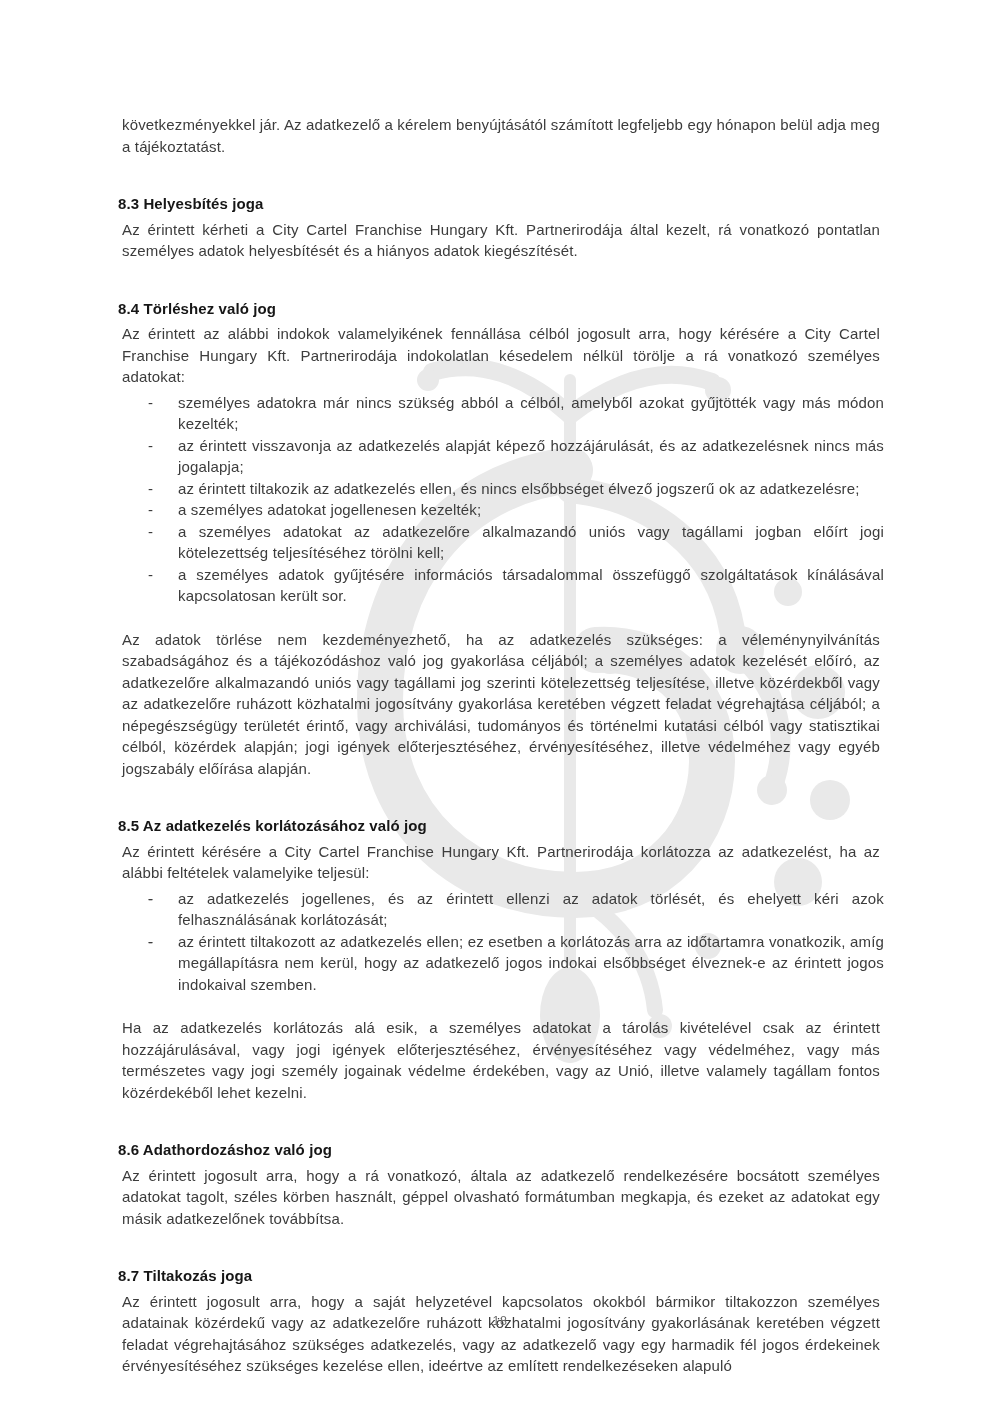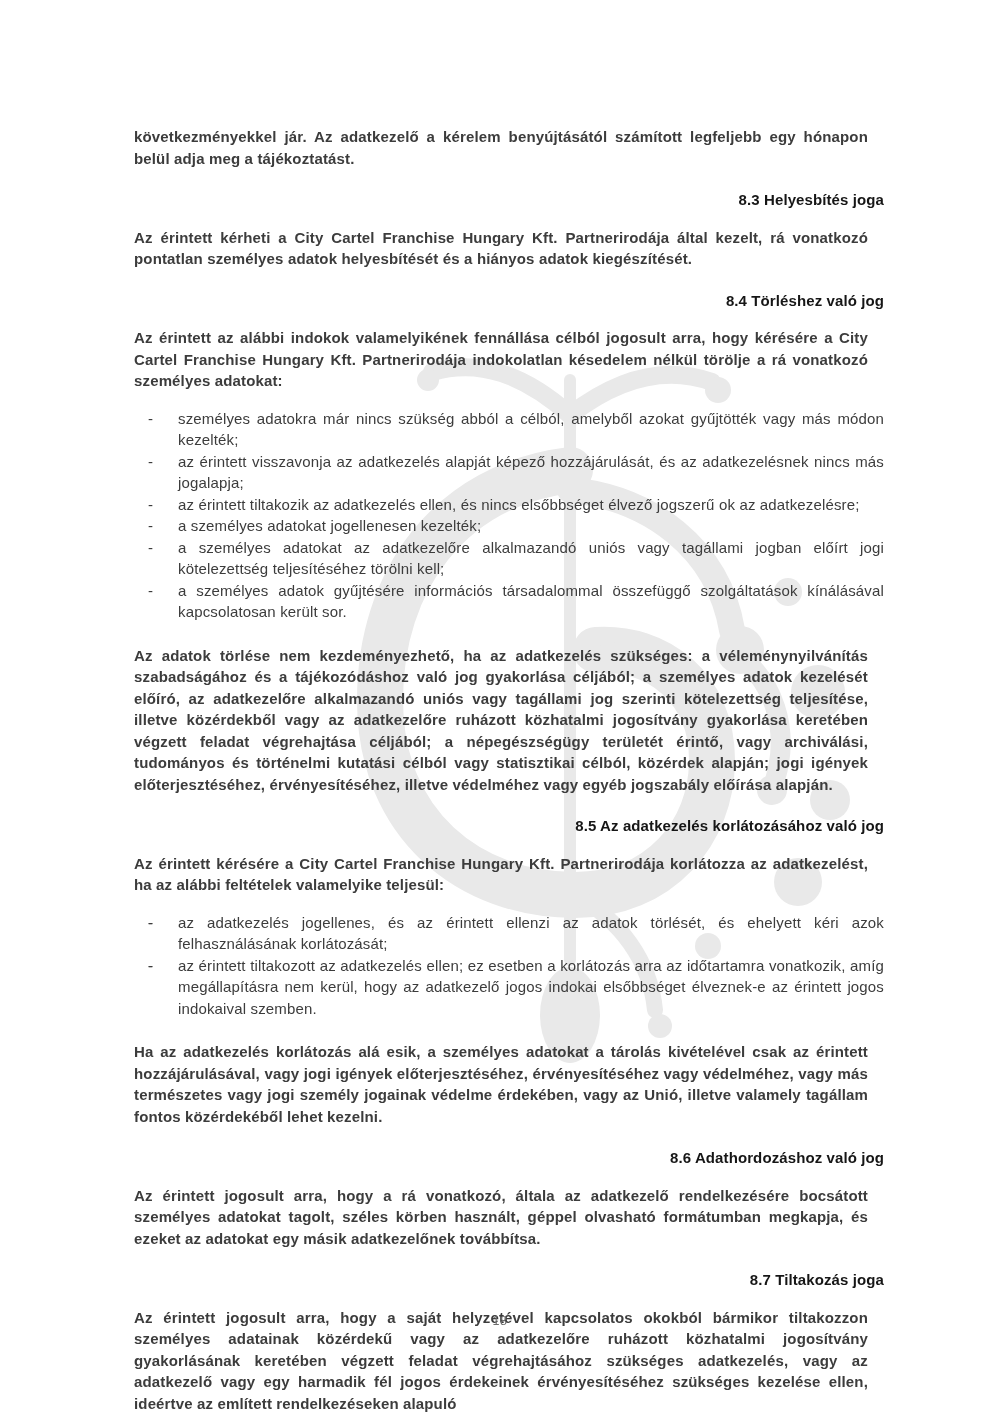--- a/index.html
+++ b/index.html
@@ -24,29 +24,29 @@
     position: absolute;
     left: 118px;
     top: 110px;
     width: 766px;
     z-index: 1;
     color: #3c3c3c;
     font-size: 15px;
     line-height: 21.5px;
     letter-spacing: 0.15px;
   }
-  .para { margin: 16px; text-align: justify; font-weight: bold; }
+  .para { margin: 4px; text-align: justify; }
   .para.spaced { margin-top: 22px; }
   h2.sec-heading {
-    margin: 20px 0 0 0;
+    margin: 36px 0 0 0;
     font-size: 15px;
     line-height: 21.5px;
     font-weight: 700;
     color: #161616;
-    text-align: right;
+    text-align: left;
     letter-spacing: 0.1px;
   }
   ul.bullets { list-style: none; margin: 0; padding: 0; }
   ul.bullets li {
     position: relative;
     padding-left: 60px;
     text-align: justify;
   }
   ul.bullets .dash {
     position: absolute;

